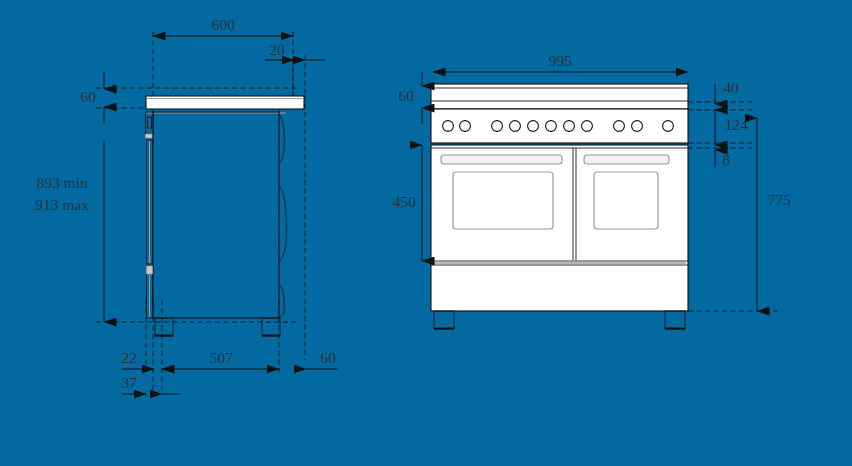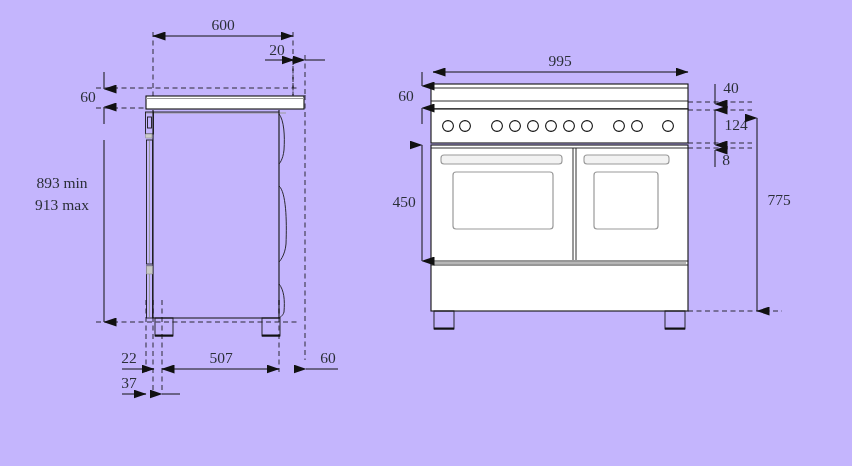--- a/index.html
+++ b/index.html
@@ -7,21 +7,21 @@
     padding: 0;
     background: #ffffff;
   }
   body {
     font-family: "Liberation Serif", serif;
   }
   #stage {
     position: relative;
     width: 852px;
     height: 466px;
-    background: #c4b5fd;
+    background: #0369a1;
     overflow: hidden;
   }
   #stage svg {
     position: absolute;
     left: 0;
     top: 0;
   }
   .dimtext {
     font-family: "Liberation Serif", serif;
     font-size: 15.5px;

